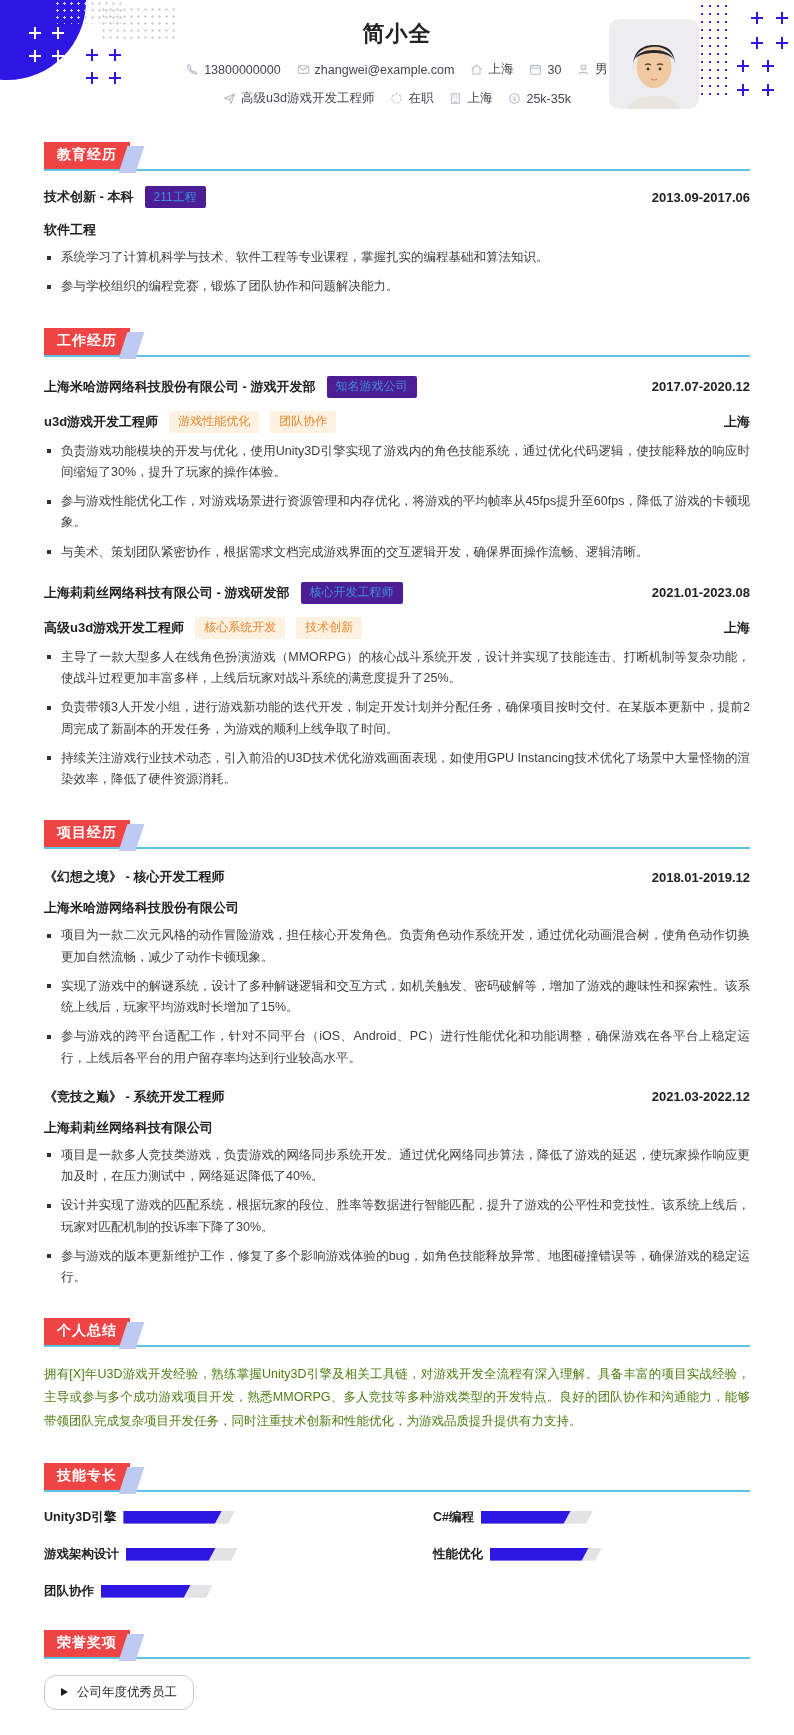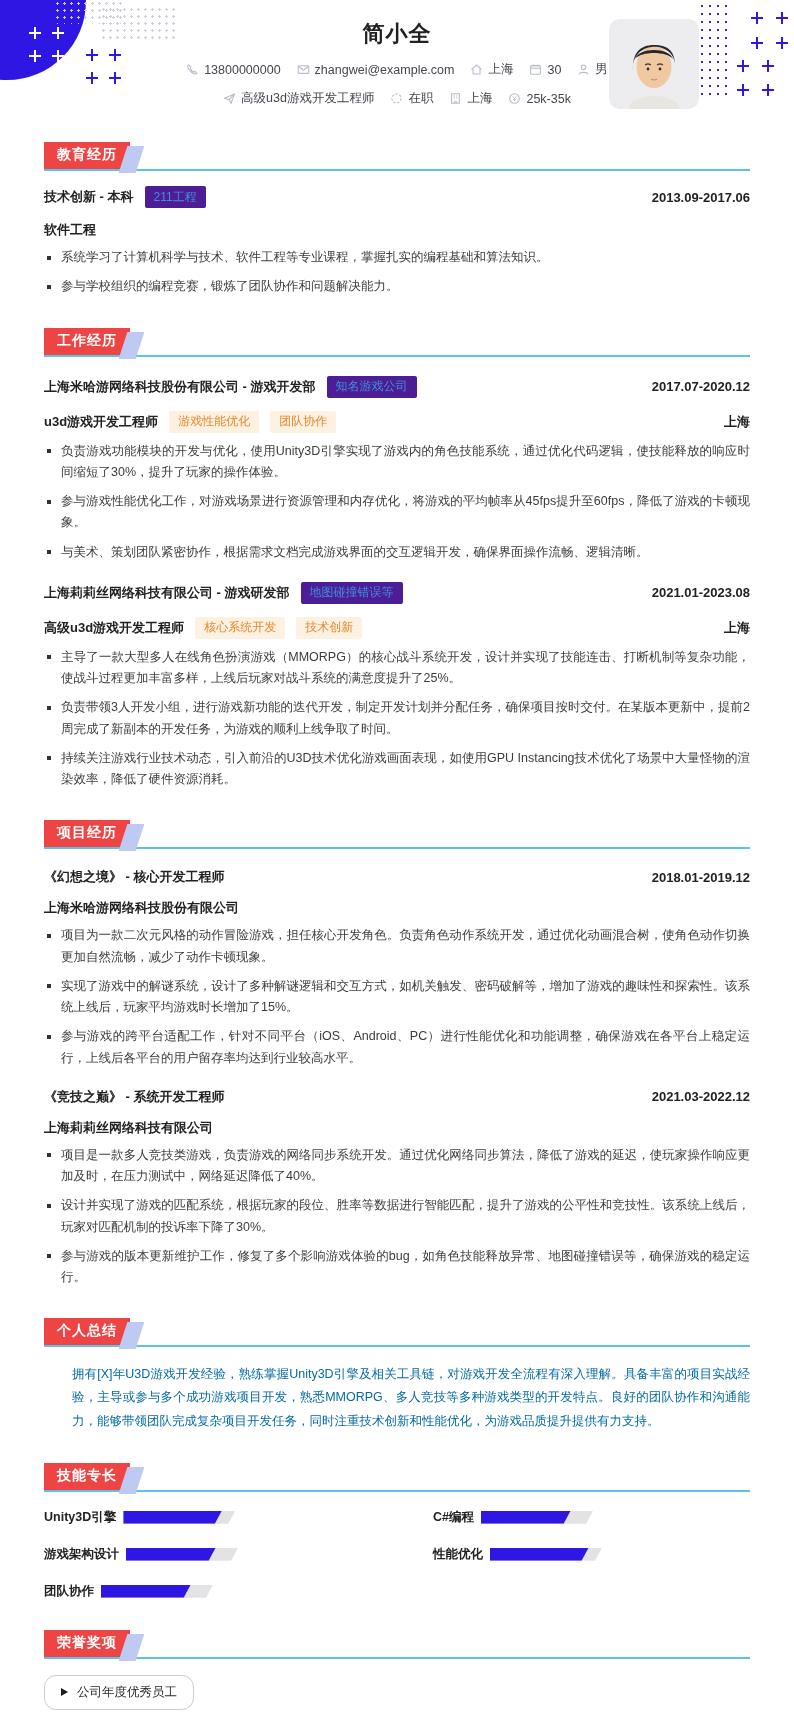--- a/index.html
+++ b/index.html
@@ -62,21 +62,21 @@
     line-height: 1.7; text-align: justify; color: #3c3c3c;
   }
   ul.bullets li::before {
     content: ""; position: absolute; left: 3px; top: 8.5px;
     width: 4px; height: 4px; background: #333;
   }
   .major { font-size: 13px; font-weight: bold; color: #222; margin-top: 13px; }
   .proj-company { font-size: 13px; font-weight: bold; color: #222; margin-top: 13px; }
 
   
-  .summary-text { margin-top: 16px; line-height: 1.85; text-align: justify; color: #0369a1; margin-left: 28px; }
+  .summary-text { margin-top: 16px; line-height: 1.85; text-align: justify; color: #4d7c0f; }
 
   
   .skills-grid { display: grid; grid-template-columns: 1fr 1fr; column-gap: 72px; margin-top: 17px; row-gap: 20px; }
   .skill { display: flex; align-items: center; }
   .skill-name { font-size: 12.5px; font-weight: bold; color: #222; margin-right: 7px; white-space: nowrap; }
   .bar { position: relative; width: 112px; height: 13px; background: #e3e3e5;
          clip-path: polygon(0 0, 100% 0, calc(100% - 7px) 100%, 0 100%); }
   .bar-fill { position: absolute; left: 0; top: 0; bottom: 0; background: #2e17e2;
          clip-path: polygon(0 0, 100% 0, calc(100% - 7px) 100%, 0 100%); }
 
@@ -278,21 +278,21 @@
               <li>参与游戏性能优化工作，对游戏场景进行资源管理和内存优化，将游戏的平均帧率从45fps提升至60fps，降低了游戏的卡顿现象。</li>
 
               <li>与美术、策划团队紧密协作，根据需求文档完成游戏界面的交互逻辑开发，确保界面操作流畅、逻辑清晰。</li>
             </ul>
         </div>
 
         <div class="entry" style="margin-top:19px">
           <div class="entry-row">
             <span class="entry-left">
               <span class="entry-title">上海莉莉丝网络科技有限公司 - 游戏研发部</span>
-              <span class="tag tag-blue">地图碰撞错误等</span>
+              <span class="tag tag-blue">核心开发工程师</span>
             </span>
             <span class="entry-date">2021.01-2023.08</span>
           </div>
           <div class="entry-row">
             <span class="entry-left">
               <span class="entry-title">高级u3d游戏开发工程师</span>
               <span class="tags">
 
                   <span class="tag tag-orange">核心系统开发</span>
 

